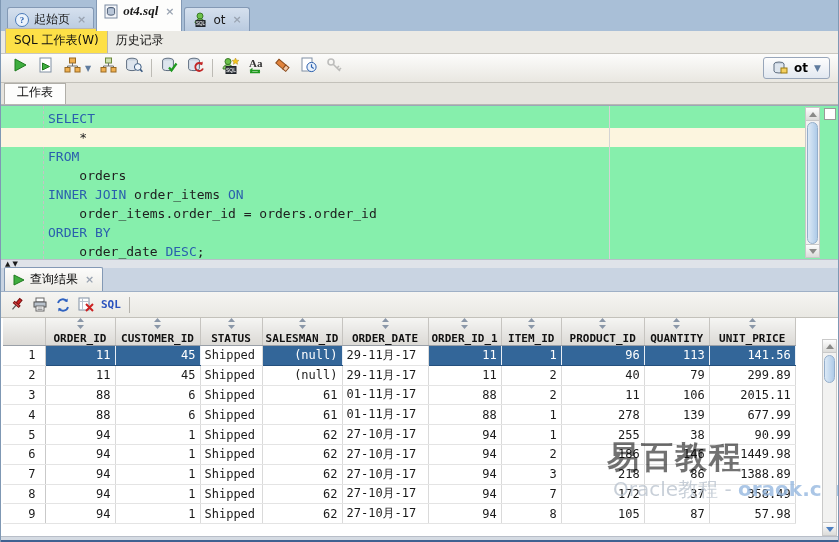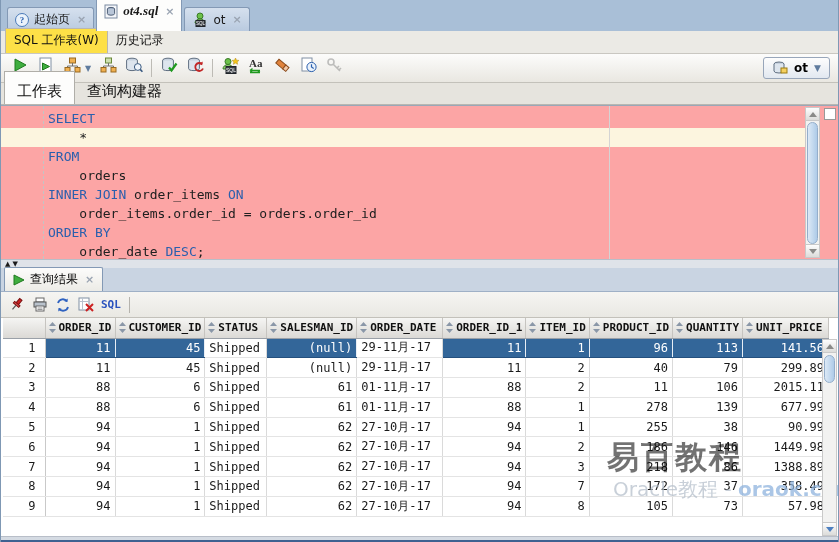--- a/index.html
+++ b/index.html
@@ -31,24 +31,24 @@
   .toolbar { height:29px; background:linear-gradient(#fcfcfb,#e9e7e1); border-bottom:1px solid #c3c1ba; display:flex; align-items:center; padding:0 8px; }
   .tbtn { width:22px; height:22px; display:flex; align-items:flex-start; justify-content:center; border-radius:2px; margin-right:4px; }
   .tsep { width:1px; height:18px; background:#bdbbb5; margin:0 6px 0 2px; }
   .t-caret { margin:0 6px 0 -2px; font-size:8px; color:#5f7b9e; }
   .toolbar-spacer { flex:1; }
   .conn-combo { display:flex; align-items:center; gap:6px; height:22px; padding:0 8px;
     background:linear-gradient(#fdfdfd,#e2e8f0); border:1px solid #98a6ba; border-radius:3px; font-size:12px; font-weight:bold; }
   .conn-caret { font-size:9px; color:#5f7b9e; }
   
   .wstabs { height:22px; background:#e6e4de; display:flex; align-items:flex-end; padding-left:3px; border-bottom:1px solid #b9b7b1; }
-  .ws-tab { font-size:15px; padding:10px 12px 3px 12px; color:#111; }
+  .ws-tab { font-size:12px; padding:0 12px 3px 12px; color:#111; }
   .ws-tab.selected { background:#fdfdfc; border:1px solid #b0aea8; border-bottom:none; }
   
-  .editor { position:relative; height:154px; background:#fca5a5; border-top:1px solid #9aa7b8; overflow:hidden; }
+  .editor { position:relative; height:154px; background:#86efac; border-top:1px solid #9aa7b8; overflow:hidden; }
   .gutter-line { position:absolute; left:42px; top:0; bottom:0; border-left:1px dashed #c4c4c4; }
   .margin-line { position:absolute; left:608px; top:0; bottom:0; border-left:1px solid #d4d4d4; }
   .code { position:absolute; left:0; top:3px; width:806px; font-family:"DejaVu Sans Mono","Liberation Mono",monospace; font-size:13px; line-height:19px; white-space:pre; }
   .code-line { padding-left:47px; height:19px; }
   .code-line.hl { background:#fcf5df; }
   .kw { color:#2a5fad; }
   .pl { color:#202020; }
   .vscroll { position:absolute; width:15px; background:#f2f2f1; border:1px solid #c9c9c9; }
   .vscroll.editor-sb { right:18px; top:1px; bottom:1px; }
   .sb-btn { position:absolute; left:0; right:0; height:13px; background:linear-gradient(#fdfdfd,#dcdcda); display:flex; align-items:center; justify-content:center; }
@@ -70,21 +70,21 @@
   .rtoolbar { height:26px; background:linear-gradient(#f6f5f2,#e9e8e3); border-bottom:1px solid #c3c1ba; display:flex; align-items:center; padding-left:6px; }
   .rbtn { width:20px; height:20px; display:flex; align-items:center; justify-content:center; margin-right:3px; border-radius:2px; }
   .sql-link { font-family:"DejaVu Sans Mono","Liberation Mono",monospace; font-size:11px; font-weight:bold; color:#2a52be; margin:0 6px 0 2px; }
   .rsep { width:1px; height:16px; background:#b5b3ad; margin:0 8px 0 2px; }
   .rstatus { font-size:12px; color:#1a1a1a; }
   
   .gridwrap { position:relative; height:224px; background:#fff; overflow:hidden; }
   table.grid { border-collapse:collapse; table-layout:fixed; margin-left:2px; font-family:"DejaVu Sans Mono","Liberation Mono",monospace; font-size:12px; }
   .grid th { height:20px; background:linear-gradient(#f5f5f3,#dbd9d5); border-right:1px solid #c6c4c0; border-bottom:1px solid #9aa0a8;
     font-size:11px; font-weight:bold; color:#111; text-align:left; padding:0 3px; white-space:nowrap; overflow:hidden; }
-  .grid th .hdr-inner { display:flex; align-items:center; gap:3px; }
+  .grid th .hdr-inner { display:flex; align-items:center; gap:3px;flex-direction:column; }
   .grid td { height:19.8px; border-right:1px solid #dadada; border-bottom:1px solid #e4e4e4; padding:0 4px; white-space:nowrap; overflow:hidden; color:#1a1a1a; }
   .grid td.rownum { text-align:right; padding-right:9px; background:#fff; border-right:1px solid #c9c9c9; }
   .grid td.ar { text-align:right; }
   .grid td.al { text-align:left; }
   .grid td.sel { background:var(--sel,#336699); color:#fff; border-right:1px solid #e8eef5; border-bottom:1px solid #24507e; }
   .vscroll.grid-sb { right:1px; top:21px; bottom:6px; }
   .grid-sb .sb-tri.d2 { border-top:5px solid #4c7fc0; }
   .grid-bottom { position:absolute; left:0; right:0; bottom:0; height:6px; background:#d5dbe3; border-top:1px solid #b8bec8; }
   .win-bottom { position:absolute; left:0; right:0; bottom:0; height:2px; background:#3f6191; }
   
@@ -238,21 +238,20 @@
             <rect x="9" y="7" width="6" height="5" fill="#f5d060" stroke="#9a7a10"></rect>
           </svg>
       </span>
       <span>ot</span>
       <span class="conn-caret">▼</span>
     </span>
   </div>
 
   <div class="wstabs">
     <span class="ws-tab selected">工作表</span>
-    <span class="ws-tab">查询构建器</span>
   </div>
 
   <div class="editor">
     <div class="gutter-line"></div>
     <div class="code" id="code"><div class="code-line"><span class="kw">SELECT</span></div><div class="code-line hl"><span class="pl">    *</span></div><div class="code-line"><span class="kw">FROM</span></div><div class="code-line"><span class="pl">    orders</span></div><div class="code-line"><span class="kw">INNER JOIN</span><span class="pl"> order_items </span><span class="kw">ON</span></div><div class="code-line"><span class="pl">    order_items.order_id = orders.order_id</span></div><div class="code-line"><span class="kw">ORDER BY</span></div><div class="code-line"><span class="pl">    order_date </span><span class="kw">DESC</span><span class="pl">;</span></div></div>
     <div class="margin-line"></div>
     <div class="vscroll editor-sb">
       <div class="sb-btn up">
           <span class="sb-tri u"></span>
         </div>
@@ -536,21 +535,21 @@
           <tr>
             <td class="rownum">9</td>
             <td class="ar">94</td>
             <td class="ar">1</td>
             <td class="al">Shipped</td>
             <td class="ar">62</td>
             <td class="al">27-10月-17</td>
             <td class="ar">94</td>
             <td class="ar">8</td>
             <td class="ar">105</td>
-            <td class="ar">73</td>
+            <td class="ar">87</td>
             <td class="ar">57.98</td>
           </tr>
         </tbody>
       </table>
     <div class="wm1">易百教程</div>
     <div class="wm2"><span>Oracle教程 - </span><b>oraok.com</b></div>
     <div class="vscroll grid-sb">
       <div class="sb-btn up">
           <span class="sb-tri u"></span>
         </div>

